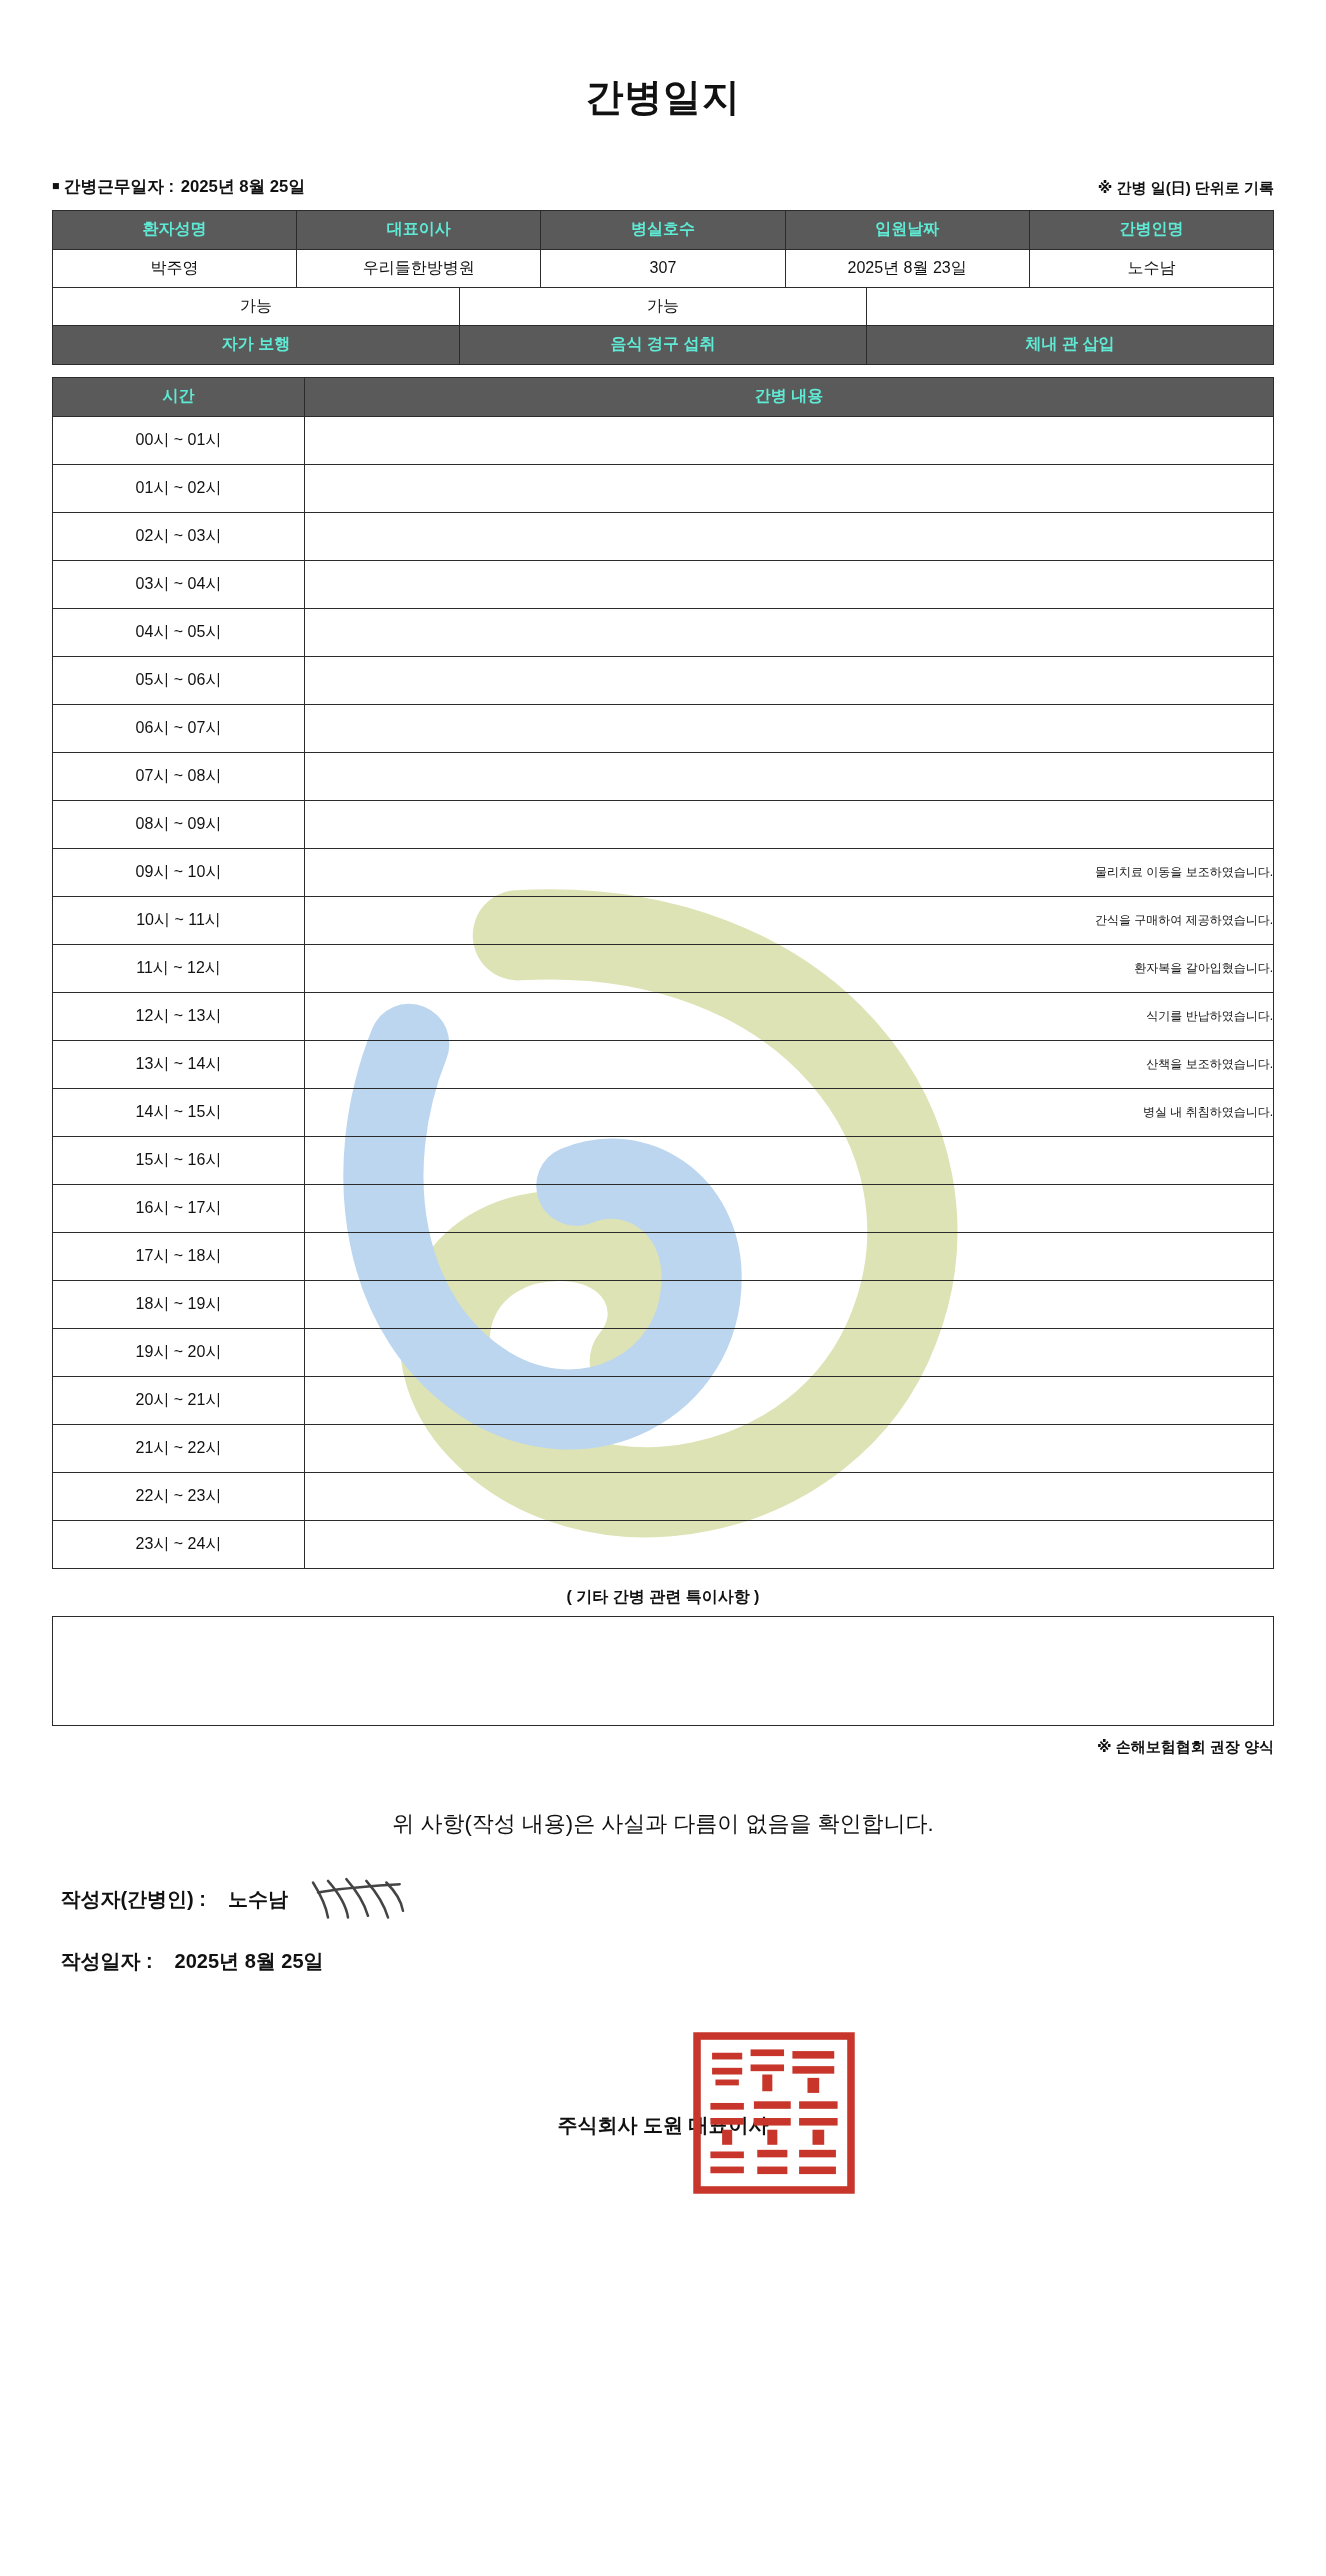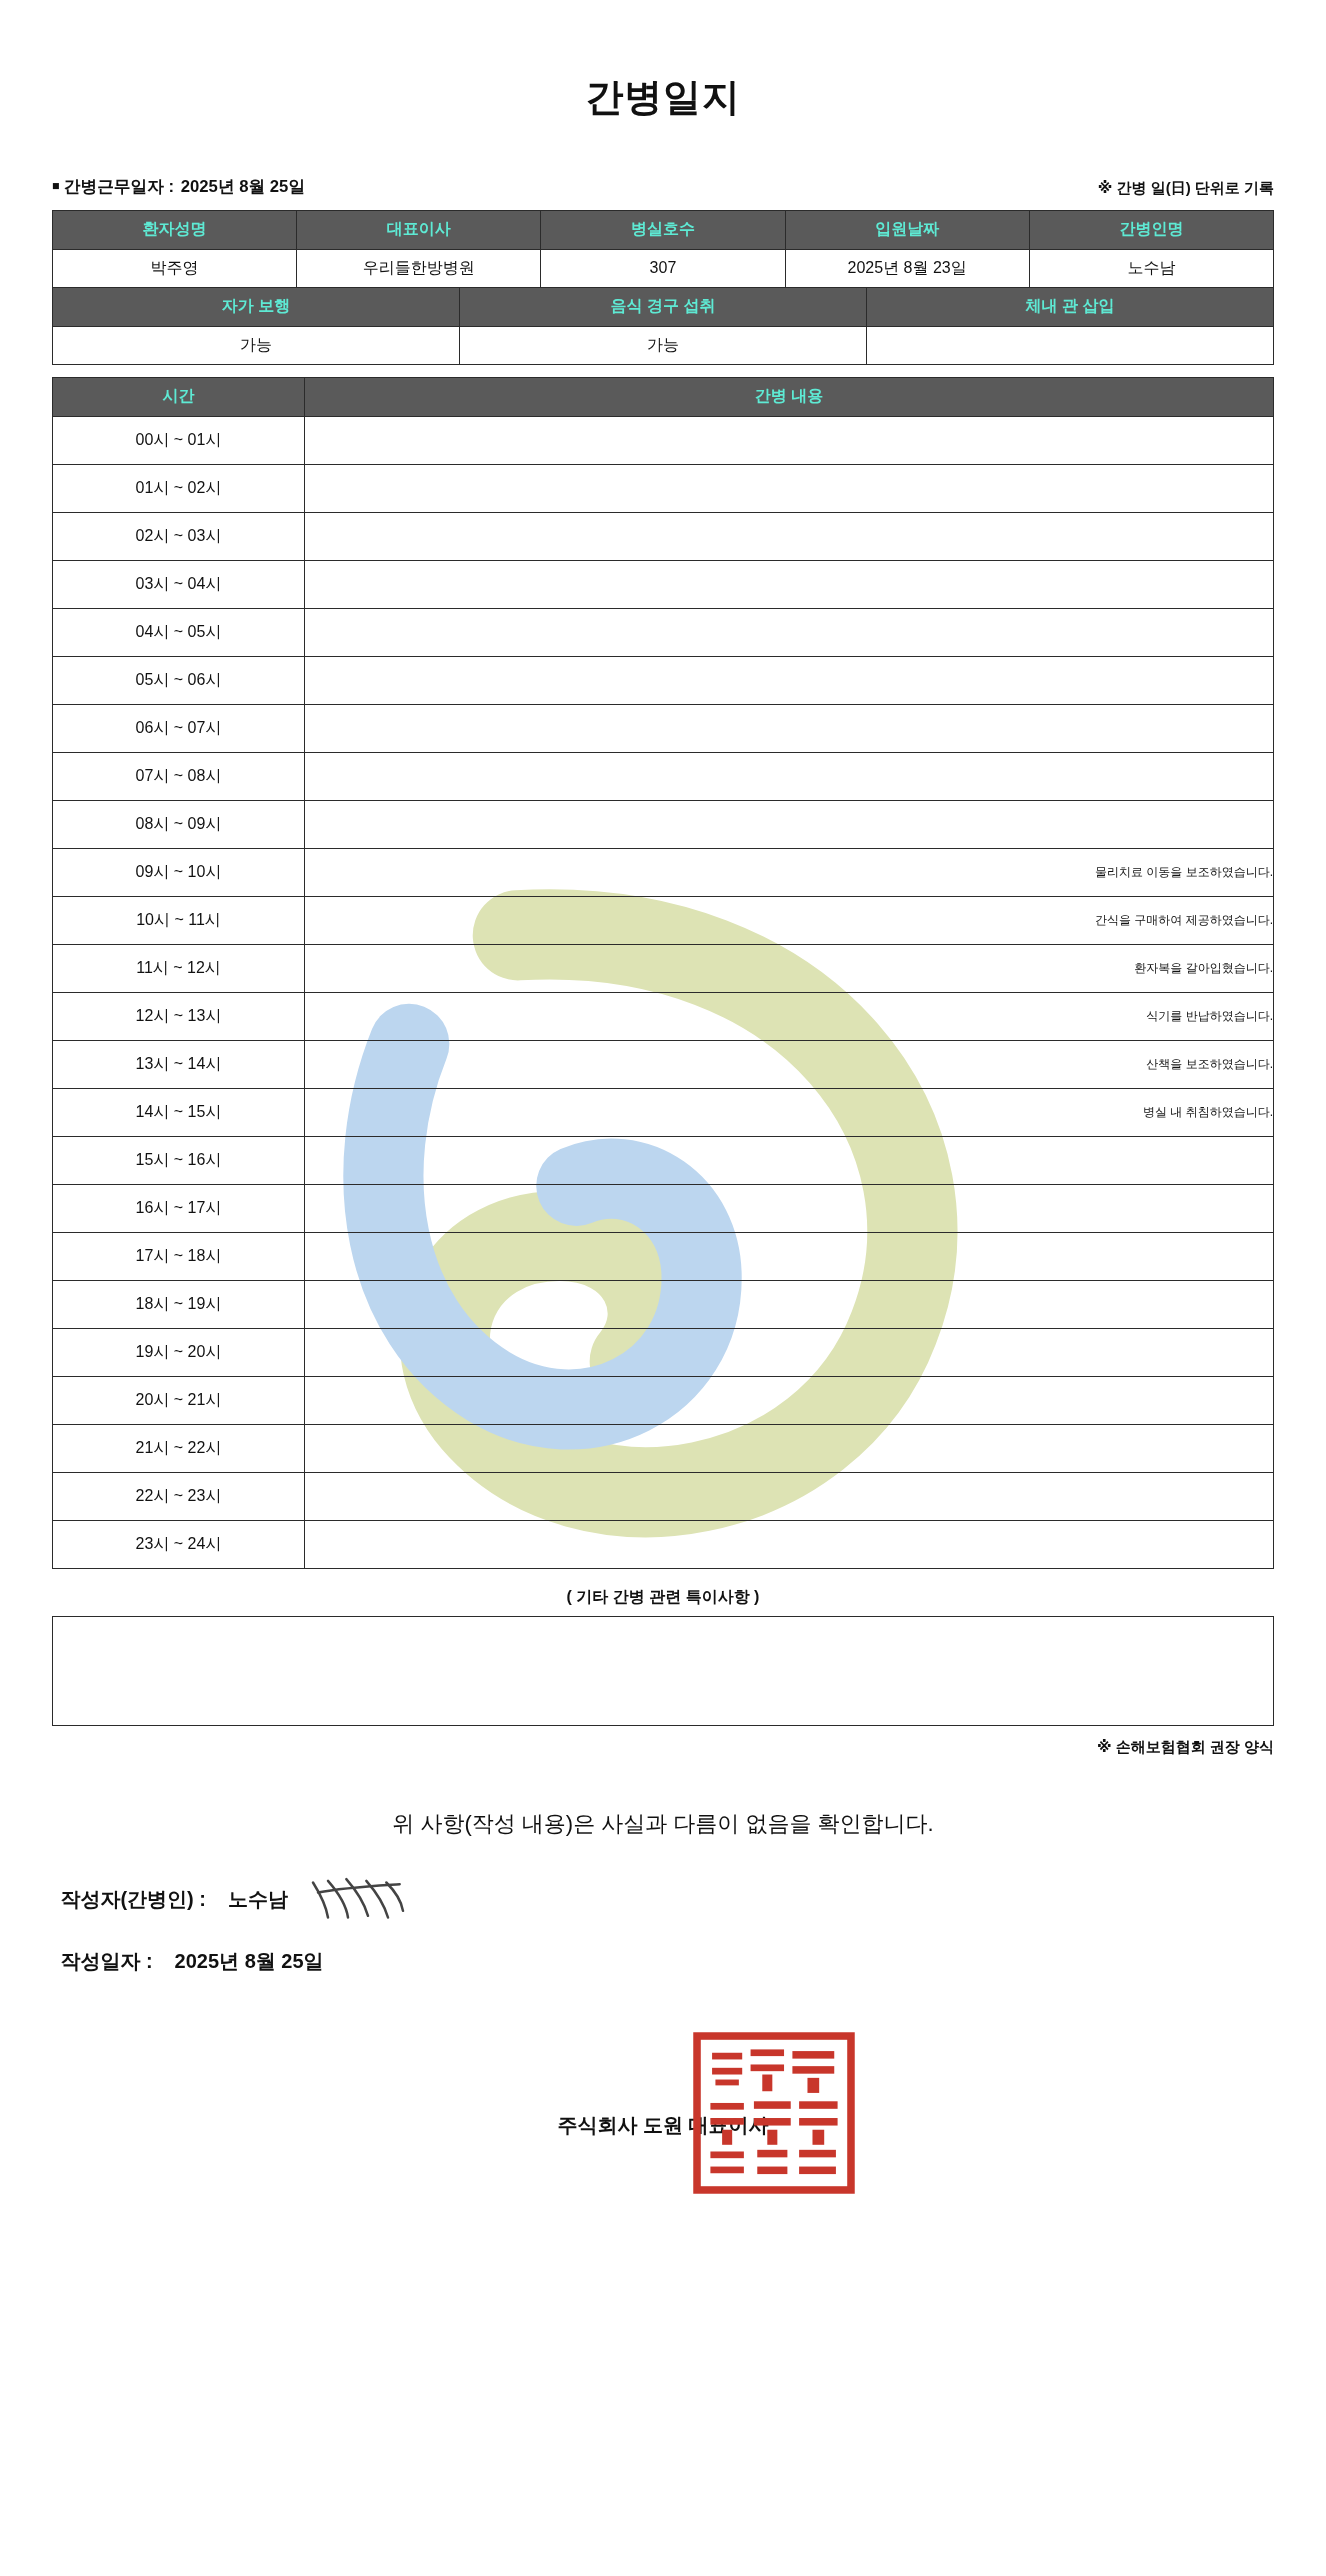--- a/index.html
+++ b/index.html
@@ -202,28 +202,28 @@
         <td>307</td>
         <td>2025년 8월 23일</td>
         <td>노수남</td>
       </tr>
     </tbody>
       </table>
 
     <table class="tbl-mobility">
       <tbody>
           <tr>
+        <td>가능</td>
+        <td>가능</td>
+        <td></td>
+      </tr>
+      <tr>
         <th>자가 보행</th>
         <th>음식 경구 섭취</th>
         <th>체내 관 삽입</th>
-      </tr>
-      <tr>
-        <td>가능</td>
-        <td>가능</td>
-        <td></td>
       </tr>
     </tbody>
       </table>
 
     <table class="tbl-log">
       <thead>
         <tr>
           <th class="time-h">시간</th>
           <th>간병 내용</th>
         </tr>

